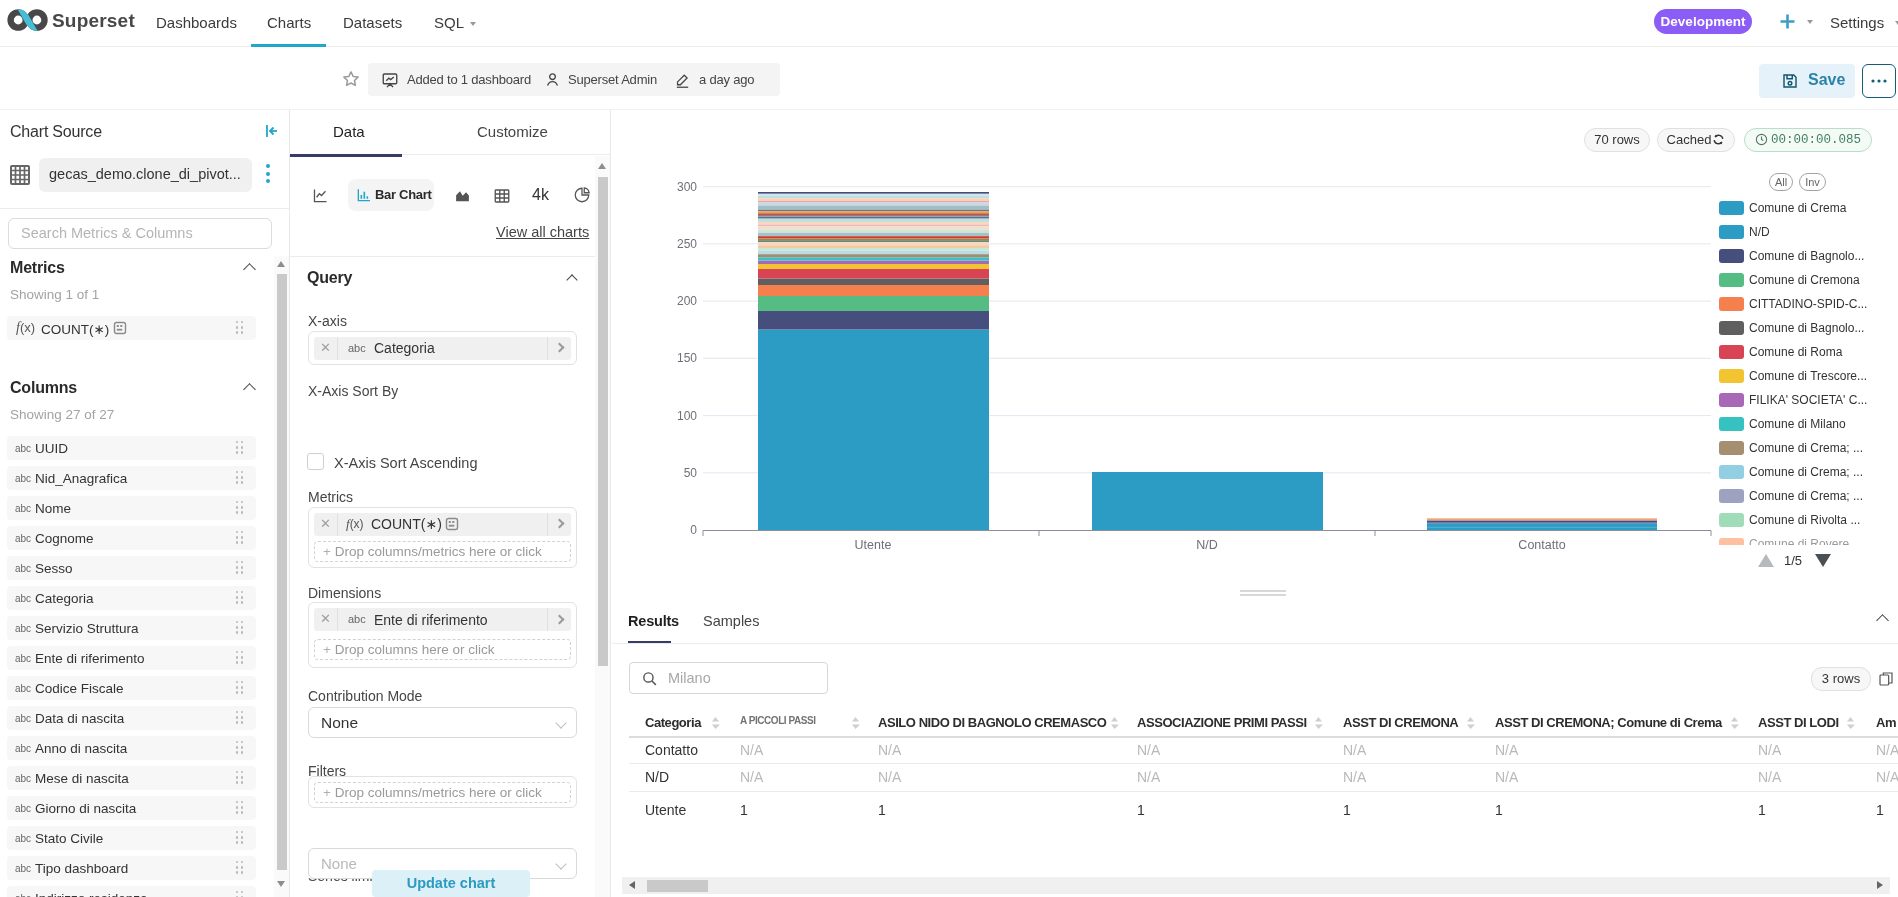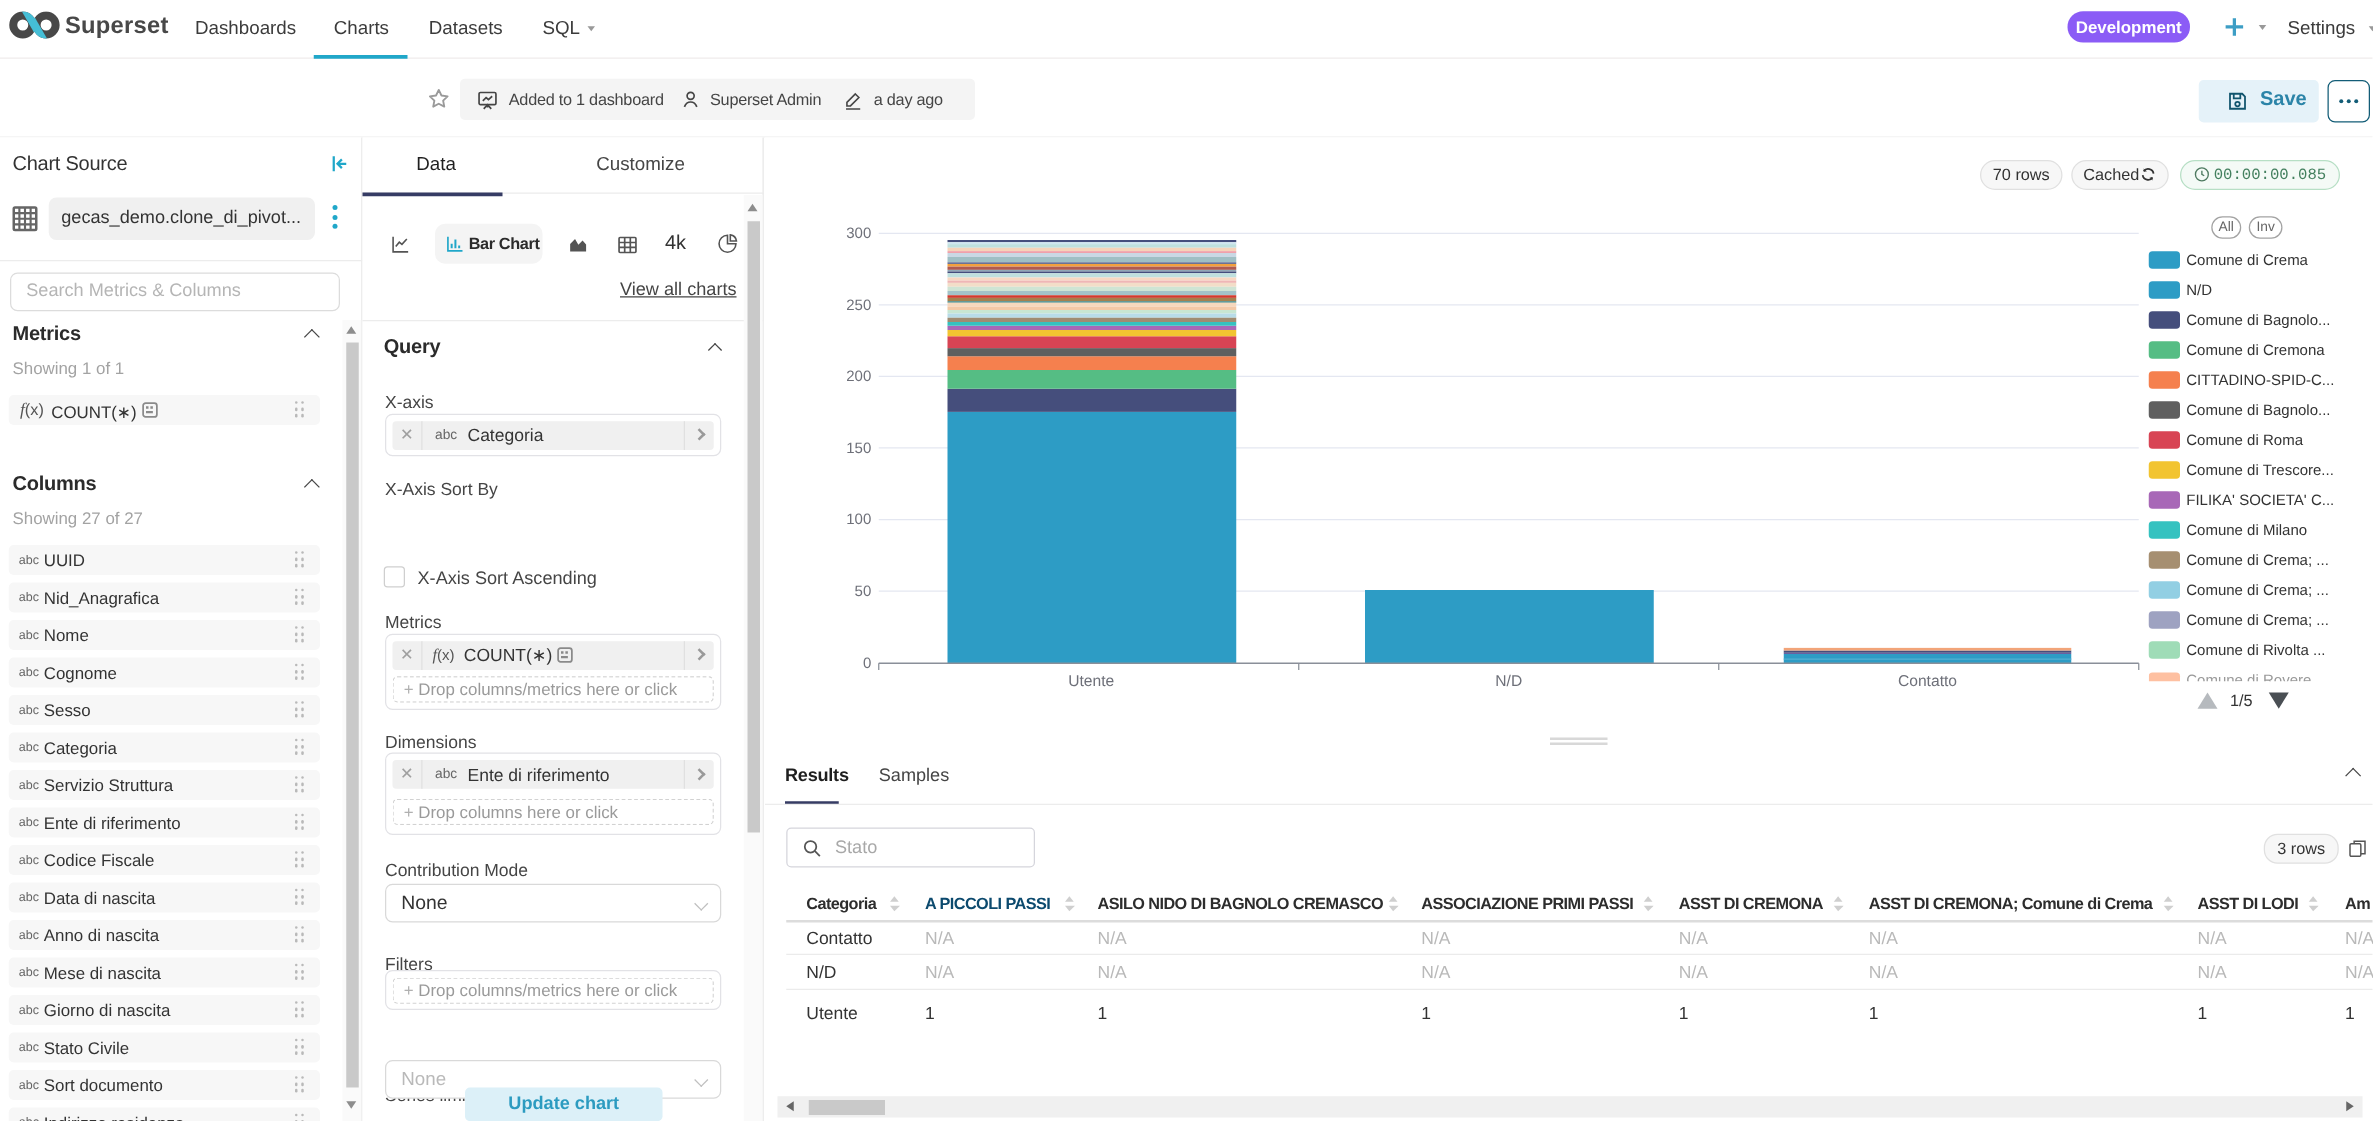--- a/index.html
+++ b/index.html
@@ -346,21 +346,21 @@
           <i style="left:0;top:0"></i>
           <i style="left:5px;top:0"></i>
           <i style="left:0;top:5.2px"></i>
           <i style="left:5px;top:5.2px"></i>
           <i style="left:0;top:10.4px"></i>
           <i style="left:5px;top:10.4px"></i>
         </div>
       </div>
   <div class="colpill" style="top:746px">
         <span class="abc">abc</span>
-        <span class="cname">Sort documento</span>
+        <span class="cname">Tipo dashboard</span>
         <div class="dots6">
           <i style="left:0;top:0"></i>
           <i style="left:5px;top:0"></i>
           <i style="left:0;top:5.2px"></i>
           <i style="left:5px;top:5.2px"></i>
           <i style="left:0;top:10.4px"></i>
           <i style="left:5px;top:10.4px"></i>
         </div>
       </div>
   <div class="colpill" style="top:776px">
@@ -639,36 +639,36 @@
   <div class="abs" style="left:16px;top:503px;font-size:14.5px;color:#1f1f1f;font-weight:bold;letter-spacing:-0.2px">Results</div>
   <div class="abs" style="left:91px;top:503px;font-size:14.5px;color:#454545;">Samples</div>
   <div id="res-ink"></div>
   <div class="abs" style="left:0px;top:533px;width:1286px;height:1px;background:#ececec;"></div>
   <span class="abs caretup" style="left:1266px;top:506px;width:9px;height:9px;"></span>
   <div class="abs" style="left:17px;top:552px;width:199px;height:32px;border:1px solid #d5d5dc;border-radius:4px;">
     <svg class="abs" style="left:11px;top:7px" width="17" height="17" viewBox="0 0 24 24" fill="none" stroke="#555" stroke-width="2">
         <circle cx="10.5" cy="10.5" r="6.5"></circle>
         <path d="M15.5 15.5L21 21"></path>
       </svg>
-    <span class="abs" style="left:38px;top:7px;font-size:14.5px;color:#a8a8a8;">Stato</span>
+    <span class="abs" style="left:38px;top:7px;font-size:14.5px;color:#a8a8a8;">Milano</span>
   </div>
   <div class="pill" style="left:1199px;top:557px;width:60px;line-height:21px;border-radius:11px;font-size:13px;">3 rows</div>
   <svg class="abs" style="left:1266px;top:561px" width="16" height="16" viewBox="0 0 24 24" fill="none" stroke="#555" stroke-width="1.8">
       <rect x="3" y="6" width="13" height="15" rx="1.5"></rect>
       <path d="M8 6V3h13v15h-5"></path>
     </svg>
   <div id="restable">
   <div class="abs" style="left:33px;top:605px;font-size:13px;font-weight:bold;color:#2d2d2d;white-space:nowrap;letter-spacing:-0.45px">Categoria</div>
   <div class="abs" style="left:99px;top:604px;width:9px;height:14px;">
         <svg class="abs" style="top:2px" width="9" height="14" viewBox="0 0 9 14">
           <path d="M4.5 1L8 5.4H1z" fill="#cfcfcf"></path>
           <path d="M4.5 13L1 8.6h8z" fill="#cfcfcf"></path>
         </svg>
       </div>
-  <div class="abs" style="left:128px;top:605px;font-size:13px;font-weight:bold;color:#0c4a6e;white-space:nowrap;letter-spacing:-0.45px">A PICCOLI PASSI</div>
+  <div class="abs" style="left:128px;top:605px;font-size:10px;font-weight:bold;color:#737373;white-space:nowrap;letter-spacing:-0.45px">A PICCOLI PASSI</div>
   <div class="abs" style="left:239px;top:604px;width:9px;height:14px;">
         <svg class="abs" style="top:2px" width="9" height="14" viewBox="0 0 9 14">
           <path d="M4.5 1L8 5.4H1z" fill="#cfcfcf"></path>
           <path d="M4.5 13L1 8.6h8z" fill="#cfcfcf"></path>
         </svg>
       </div>
   <div class="abs" style="left:266px;top:605px;font-size:13px;font-weight:bold;color:#2d2d2d;white-space:nowrap;letter-spacing:-0.45px">ASILO NIDO DI BAGNOLO CREMASCO</div>
   <div class="abs" style="left:498px;top:604px;width:9px;height:14px;">
         <svg class="abs" style="top:2px" width="9" height="14" viewBox="0 0 9 14">
           <path d="M4.5 1L8 5.4H1z" fill="#cfcfcf"></path>

